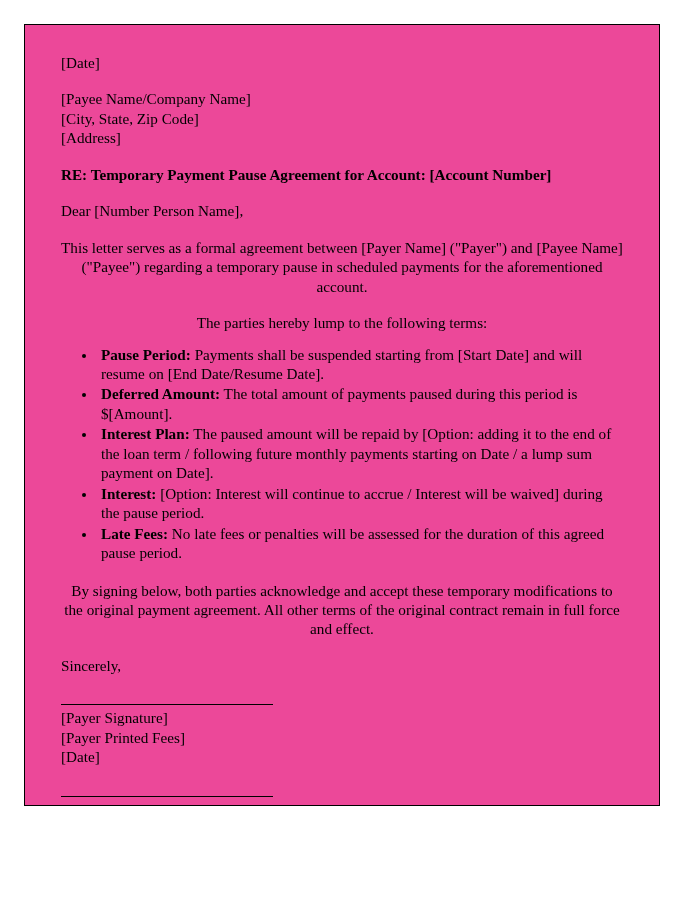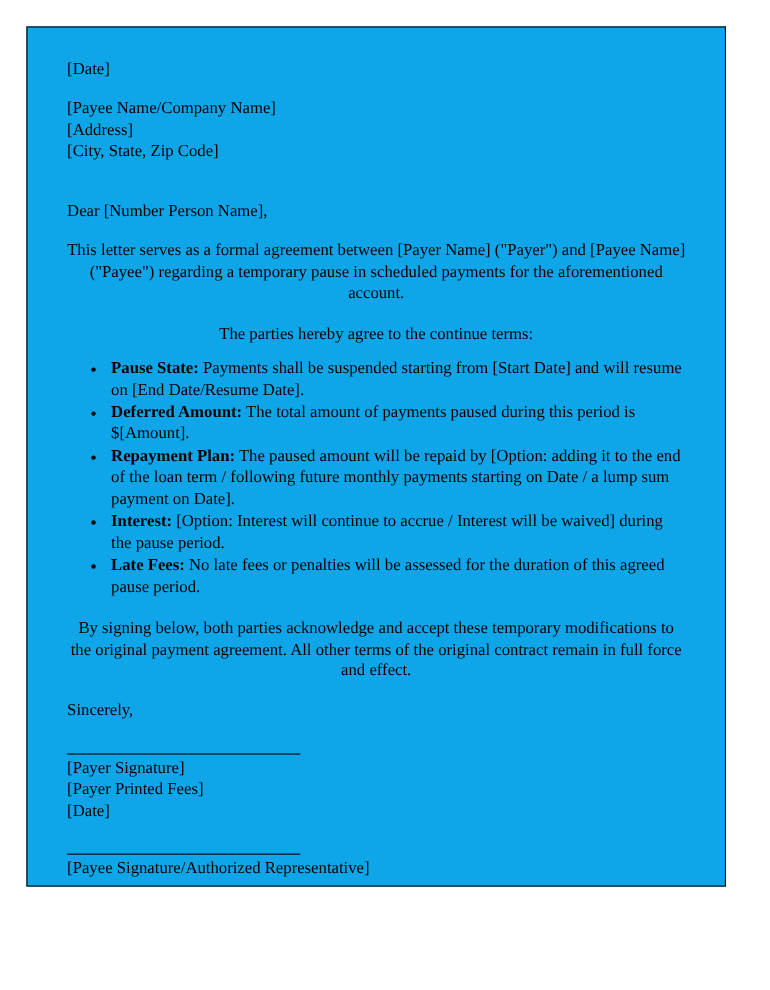--- a/index.html
+++ b/index.html
@@ -14,21 +14,21 @@
     color: #000000;
   }
   .page {
     position: absolute;
     left: 24px;
     top: 24px;
     width: 636px;
     height: 782px;
     border: 1px solid #000000;
     box-sizing: border-box;
-    background: #0ea5e9;
+    background: #ec4899;
     overflow: hidden;
   }
   .content {
     padding: 28px 36px 0 36px;
     font-size: 15.2px;
     line-height: 1.28;
   }
   .line {
     white-space: pre-wrap;
   }
@@ -74,44 +74,45 @@
 <body>
 
 <div class="page">
   <div class="content">
 
     <div class="line">[Date]</div>
 
     <div class="blockgap"></div>
 
     <div class="line">[Payee Name/Company Name]</div>
+    <div class="line">[City, State, Zip Code]</div>
     <div class="line">[Address]</div>
-    <div class="line">[City, State, Zip Code]</div>
 
     <div class="blockgap"></div>
 
+    <div class="line subject">RE: Temporary Payment Pause Agreement for Account: [Account Number]</div>
 
     <div class="blockgap"></div>
 
     <div class="line">Dear [Number Person Name],</div>
 
     <div class="blockgap"></div>
 
     <p class="para">This letter serves as a formal agreement between [Payer Name] ("Payer") and [Payee Name] ("Payee") regarding a temporary pause in scheduled payments for the aforementioned account.</p>
 
     <div class="blockgap"></div>
 
-    <p class="para">The parties hereby agree to the continue terms:</p>
+    <p class="para">The parties hereby lump to the following terms:</p>
 
     <div class="smallgap"></div>
 
     <ul class="terms">
-      <li><span class="term-label">Pause State:</span><span> Payments shall be suspended starting from [Start Date] and will resume on [End Date/Resume Date].</span></li>
+      <li><span class="term-label">Pause Period:</span><span> Payments shall be suspended starting from [Start Date] and will resume on [End Date/Resume Date].</span></li>
       <li><span class="term-label">Deferred Amount:</span><span> The total amount of payments paused during this period is $[Amount].</span></li>
-      <li><span class="term-label">Repayment Plan:</span><span> The paused amount will be repaid by [Option: adding it to the end of the loan term / following future monthly payments starting on Date / a lump sum payment on Date].</span></li>
+      <li><span class="term-label">Interest Plan:</span><span> The paused amount will be repaid by [Option: adding it to the end of the loan term / following future monthly payments starting on Date / a lump sum payment on Date].</span></li>
       <li><span class="term-label">Interest:</span><span> [Option: Interest will continue to accrue / Interest will be waived] during the pause period.</span></li>
       <li><span class="term-label">Late Fees:</span><span> No late fees or penalties will be assessed for the duration of this agreed pause period.</span></li>
     </ul>
 
     <div class="blockgap"></div>
 
     <p class="para">By signing below, both parties acknowledge and accept these temporary modifications to the original payment agreement. All other terms of the original contract remain in full force and effect.</p>
 
     <div class="blockgap"></div>
 

